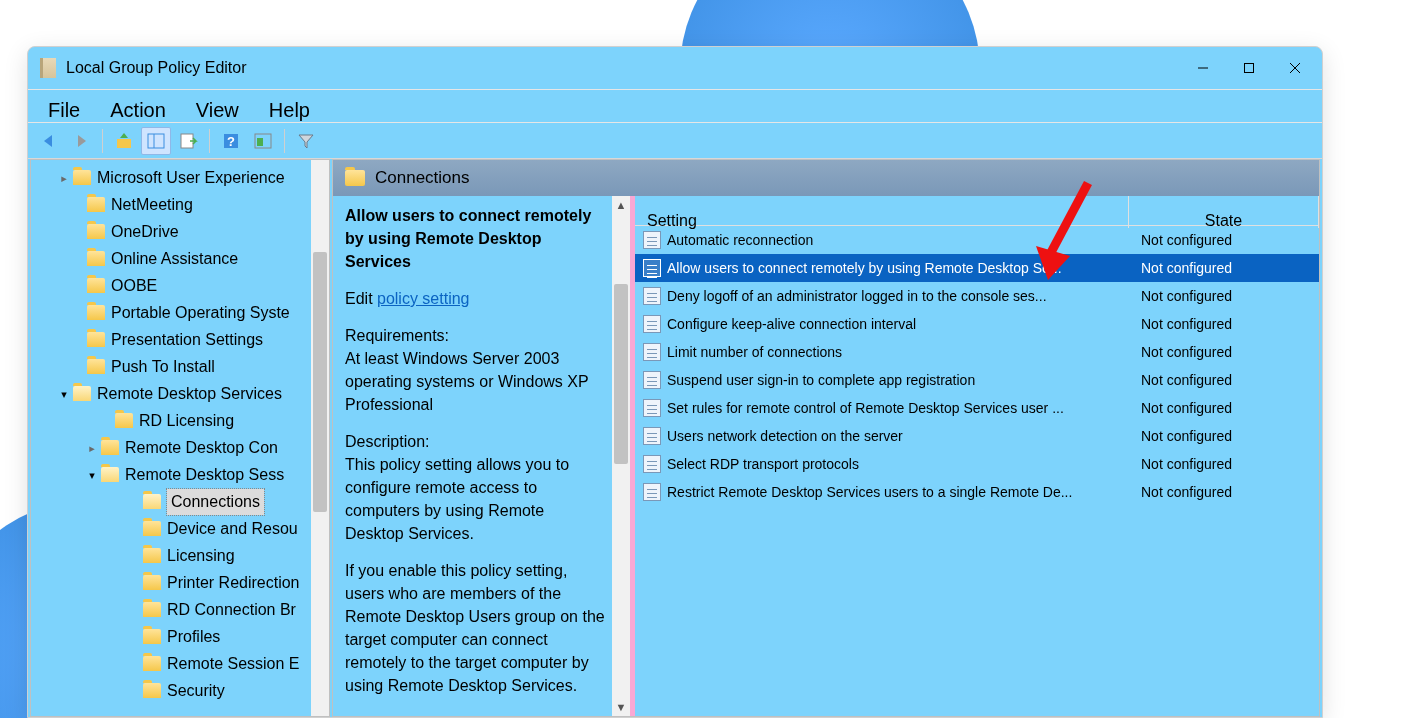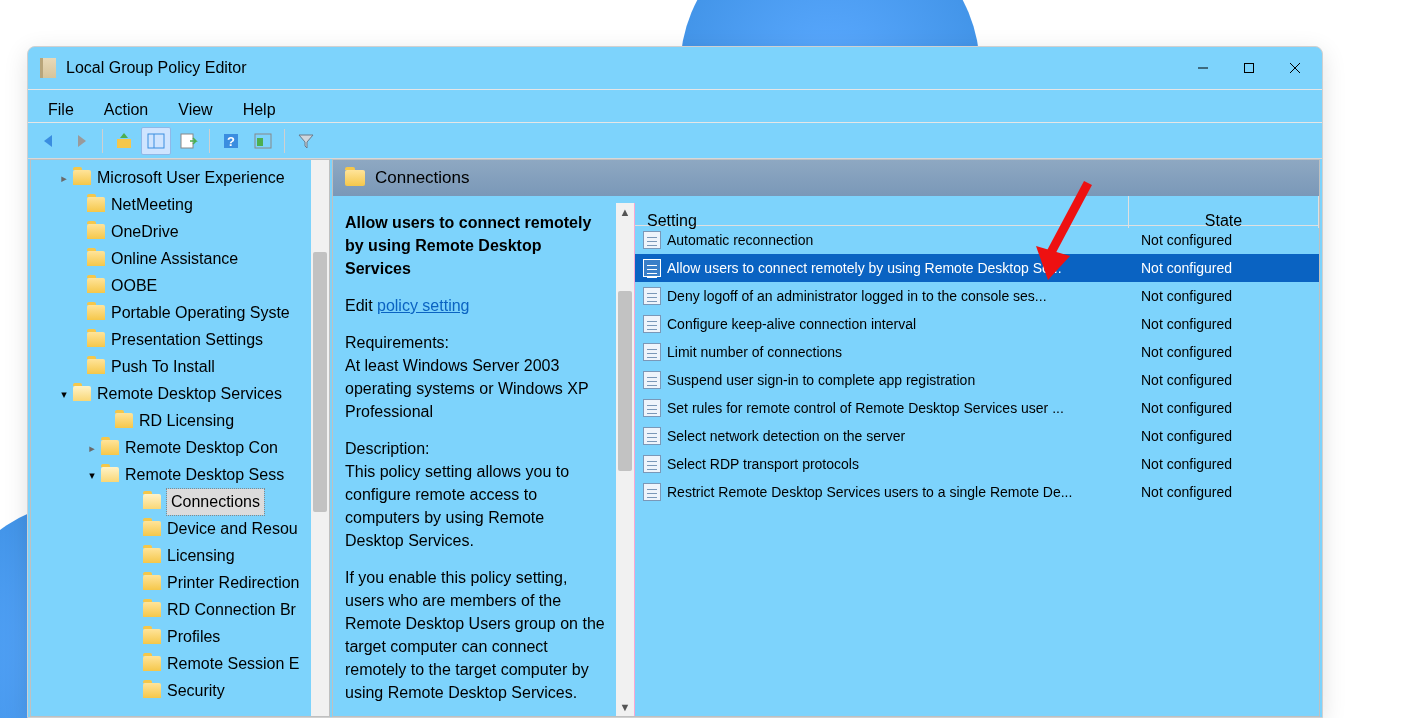--- a/index.html
+++ b/index.html
@@ -13,21 +13,21 @@
 
   .titlebar { height: 42px; display: flex; align-items: center; padding: 0 4px 0 12px; }
   .titlebar .app-icon { width: 16px; height: 20px; background: linear-gradient(#e8d9b8,#d6c49a); border-left: 3px solid #b8a57a; margin-right: 10px; display:inline-block; }
   .titlebar .title { flex:1; font-size: 16px; color:#000; }
   .win-ctrl { display:flex; }
   .win-ctrl div { width:46px; height:42px; display:flex; align-items:center; justify-content:center; cursor:pointer; }
   .win-ctrl svg { width:12px; height:12px; stroke:#000; stroke-width:1; fill:none; }
   .win-ctrl .close svg { width:14px; height:14px; }
 
   .menubar { height:34px; border-top:1px solid #e6e6e6; border-bottom:1px solid #e6e6e6; display:flex; align-items:center; padding:0 6px; gap:2px; }
-  .menubar span { padding:4px 14px; font-size:16px; color:#000; cursor:default;margin-top:8px; }
+  .menubar span { padding:4px 14px; font-size:20px; color:#000; cursor:default;margin-top:8px; }
 
   .toolbar { height:36px; border-bottom:1px solid #d8d8d8; display:flex; align-items:center; padding:0 6px; gap:2px; }
   .tb-sep { width:1px; height:24px; background:#d0d0d0; margin:0 4px; }
   .tb-btn { width:30px; height:28px; display:flex; align-items:center; justify-content:center; border:1px solid transparent; border-radius:2px; }
   .tb-btn.active { background:#cfe4ff; border-color:#8fb8e8; }
   .tb-btn svg { width:20px; height:20px; }
 
   .content { display:flex; height:calc(100% - 42px - 34px - 36px); }
 
   .tree-pane { width:300px; border:1px solid #c0c0c0; margin:0 2px; overflow:hidden; position:relative; }
@@ -44,21 +44,21 @@
   .tree-row .lbl.selected { background:#dcdcdc; padding:0 4px; outline:1px dotted #888; }
 
   .right-pane { flex:1; border:1px solid #c0c0c0; margin:0 2px 0 0; display:flex; flex-direction:column; overflow:hidden; }
   .pane-header { height:36px; background:linear-gradient(#8ea8c2,#7a98b8); display:flex; align-items:center; padding:0 12px; color:#fff; gap:10px; }
   .pane-header .folder { width:20px; height:16px; background:linear-gradient(#ffe49a,#f5c74a); border-radius:2px; position:relative; }
   .pane-header .folder:before { content:""; position:absolute; top:-3px; left:0; width:10px; height:3px; background:#f5c74a; border-radius:2px 2px 0 0; }
   .pane-header .title { color:#000; font-size:17px; }
 
   .split { display:flex; flex:1; overflow:hidden; }
 
-  .detail-pane { width:302px; border-right:1px solid #f9a8d4; position:relative; overflow:hidden;margin-top:7px; }
+  .detail-pane { width:302px; border-right:5px solid #f9a8d4; position:relative; overflow:hidden; }
   .detail-scroll { position:absolute; right:0; top:0; width:18px; height:100%; background:#f1f1f1; }
   .detail-scroll .arr { position:absolute; left:0; right:0; height:18px; display:flex; align-items:center; justify-content:center; color:#555; font-size:11px; }
   .detail-scroll .arr.up { top:0; }
   .detail-scroll .arr.dn { bottom:0; }
   .detail-scroll .thumb { position:absolute; left:2px; right:2px; top:88px; height:180px; background:#c2c2c2; border-radius:2px; }
   .detail-body { padding:8px 12px; width:284px; font-size:16px; line-height:23px; color:#000; }
   .detail-body .title { font-weight:700; margin-bottom:14px; }
   .detail-body a { color:#0a63c2; text-decoration:underline; }
   .detail-body p { margin-bottom:14px; }
 
@@ -361,21 +361,21 @@
                 <span class="name">Suspend user sign-in to complete app registration</span>
                 <span class="state">Not configured</span>
               </div>
               <div class="list-row">
                 <span class="icon"></span>
                 <span class="name">Set rules for remote control of Remote Desktop Services user ...</span>
                 <span class="state">Not configured</span>
               </div>
               <div class="list-row">
                 <span class="icon"></span>
-                <span class="name">Select network detection on the server</span>
+                <span class="name">Users network detection on the server</span>
                 <span class="state">Not configured</span>
               </div>
               <div class="list-row">
                 <span class="icon"></span>
                 <span class="name">Select RDP transport protocols</span>
                 <span class="state">Not configured</span>
               </div>
               <div class="list-row">
                 <span class="icon"></span>
                 <span class="name">Restrict Remote Desktop Services users to a single Remote De...</span>

